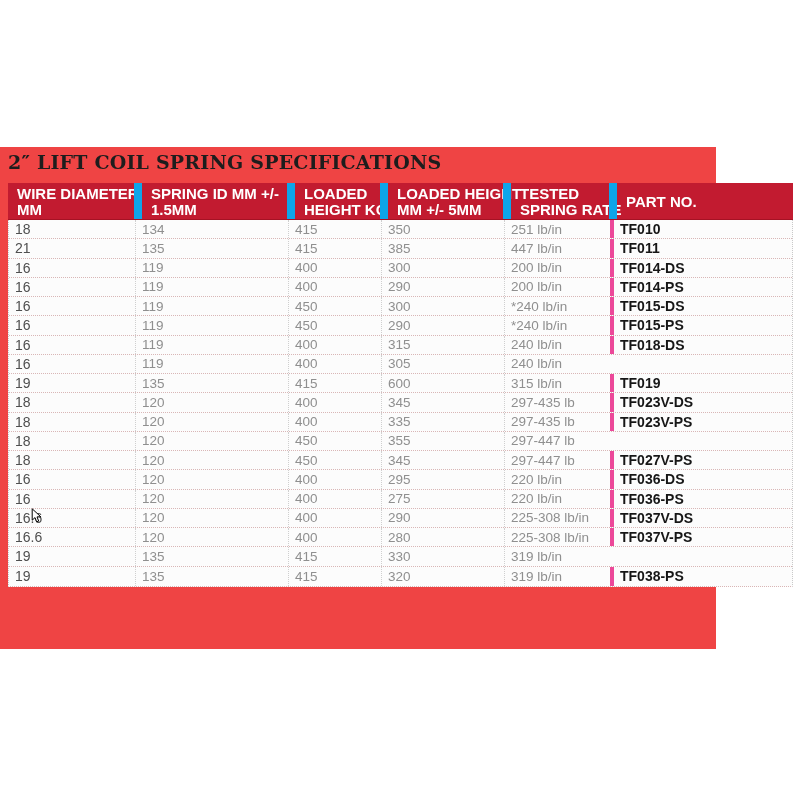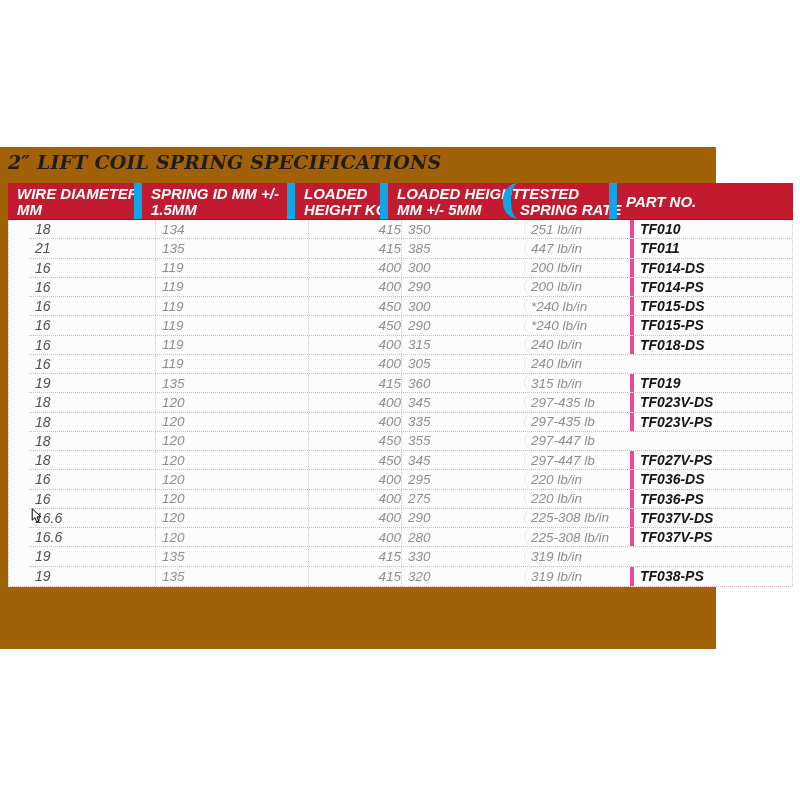--- a/index.html
+++ b/index.html
@@ -3,22 +3,21 @@
 <meta charset="utf-8">
 <style>
   html,body{margin:0;padding:0;}
   body{
     width:800px;height:800px;position:relative;overflow:hidden;
     background:#ffffff;
     font-family:"Liberation Sans", sans-serif;
   }
   .section{
     position:absolute;left:0;top:147px;width:716px;height:502px;
-    background:#a16207;
-    font-style:italic;
+    background:#ef4444;
   }
   .title{
     position:absolute;left:8px;top:1px;margin:0;
     font-family:"DejaVu Serif", serif;
     font-weight:700;font-size:19px;line-height:28px;
     color:#1d1d1d;letter-spacing:0.2px;white-space:nowrap;
   }
   .spec-table{
     position:absolute;left:8px;top:36px;width:785px;
   }
@@ -28,34 +27,33 @@
   }
   .th{
     box-sizing:border-box;display:flex;flex-direction:column;justify-content:center;
     color:#ffffff;font-weight:bold;font-size:15px;line-height:16px;
     padding:2px 4px 1px 9px;
   }
   .th + .th{border-left:8px solid #0ea5e9;}
   .th span{display:block;white-space:nowrap;}
   .c0{width:126px;}
   .c1{width:153px;}
-  .c2{width:93px;justify-content:flex-end;}
+  .c2{width:93px;}
   .c3{width:123px;}
-  .c4{width:106px;border-radius:16px;}
+  .c4{width:106px;}
   .c5{flex:1;}
   .tbody{
     background:#fcfcfc;
     border-left:1px dotted #c9c9c9;
     border-right:1px dotted #c9c9c9;
     border-bottom:1px dotted #d9b6b6;
   }
   .tr{
     display:flex;height:19.25px;box-sizing:border-box;
     border-bottom:1px dotted #d9b6b6;
-    margin-left:20px;
   }
   .tr:last-child{border-bottom:none;}
   .td{
     box-sizing:border-box;display:flex;align-items:center;
     padding-left:6px;font-size:13.5px;color:#8f8f8f;
     overflow:hidden;white-space:nowrap;
   }
   .td + .td{border-left:1px dotted #cfcfcf;}
   .td.c0{color:#4f4f4f;font-size:14px;}
   .td.c5{border-left:4px solid #ec4899;font-weight:bold;color:#161616;font-size:14px;}
@@ -156,21 +154,21 @@
           <div class="td c0">16</div>
           <div class="td c1">119</div>
           <div class="td c2">400</div>
           <div class="td c3">305</div>
           <div class="td c4">240 lb/in</div>
         </div>
         <div class="tr">
           <div class="td c0">19</div>
           <div class="td c1">135</div>
           <div class="td c2">415</div>
-          <div class="td c3">360</div>
+          <div class="td c3">600</div>
           <div class="td c4">315 lb/in</div>
           <div class="td c5">TF019</div>
         </div>
         <div class="tr">
           <div class="td c0">18</div>
           <div class="td c1">120</div>
           <div class="td c2">400</div>
           <div class="td c3">345</div>
           <div class="td c4">297-435 lb</div>
           <div class="td c5">TF023V-DS</div>

